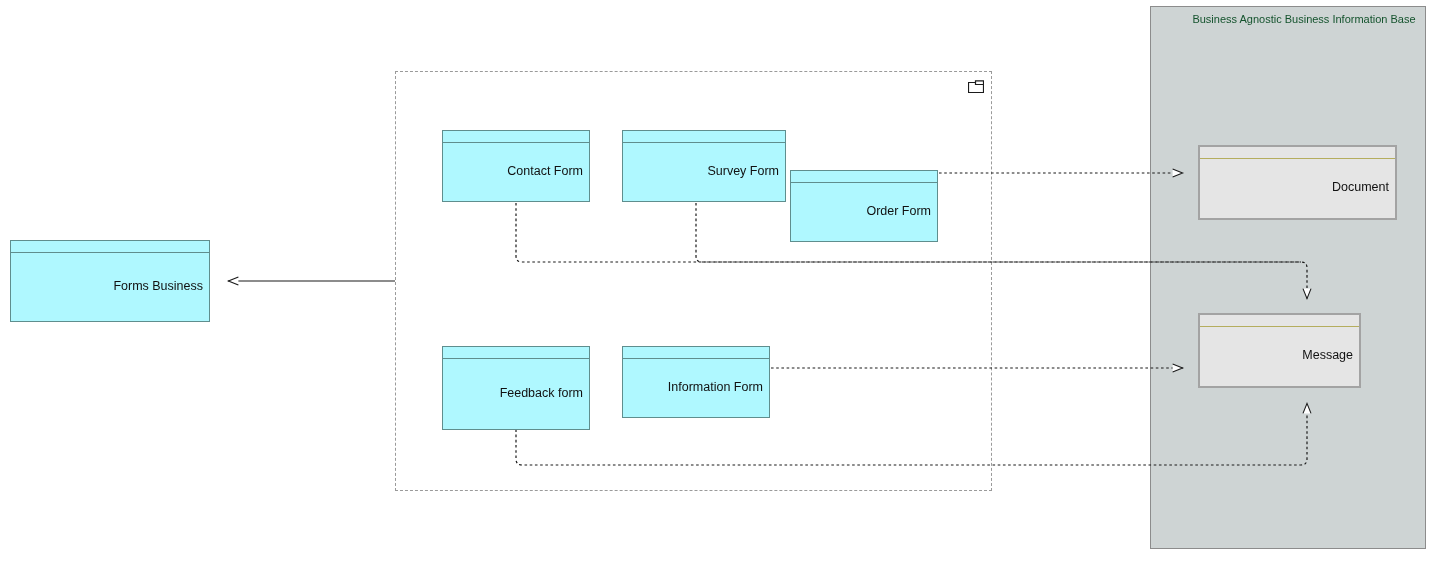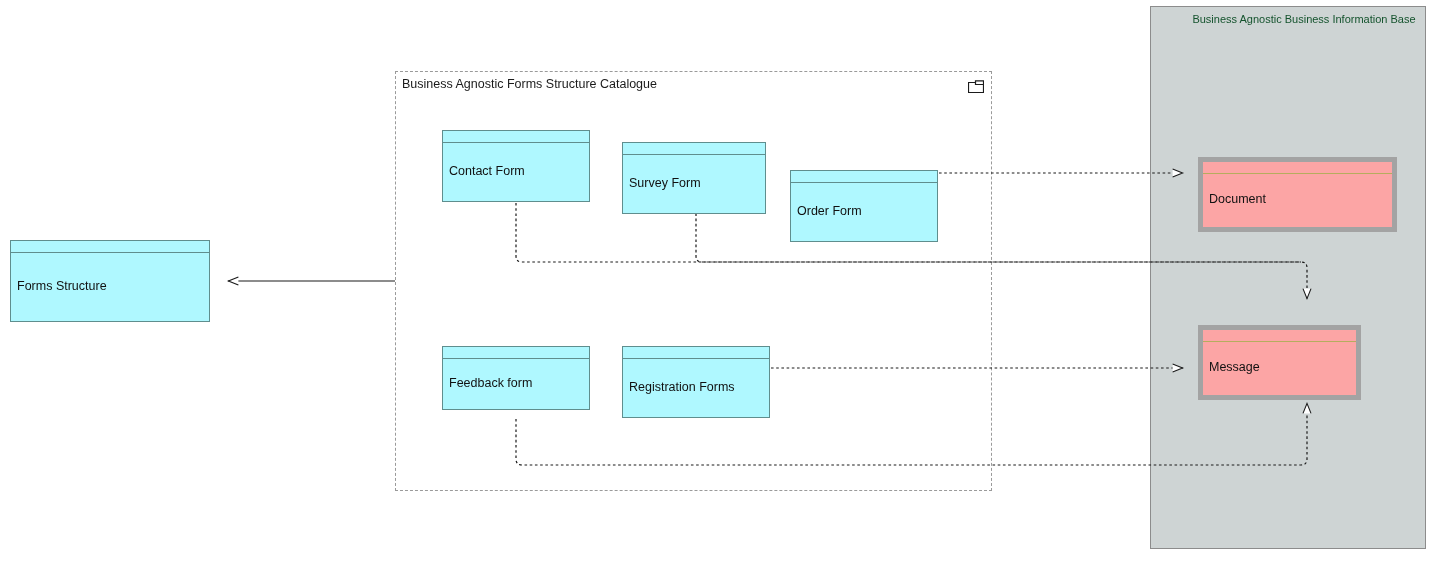--- a/index.html
+++ b/index.html
@@ -68,60 +68,59 @@
     padding-left: 32px;
   }
   
   .node {
     position: absolute;
     box-sizing: border-box;
     border: 1px solid #5f8e8e;
     background: #aff8ff;
     display: flex;
     align-items: center;
-    justify-content: flex-start;
+    justify-content: flex-end;
+    padding-left: 36px;
   }
   .node .bar {
     position: absolute;
     left: 0;
     right: 0;
     top: 0;
     height: 12px;
     border-bottom: 1px solid #5f8e8e;
     box-sizing: border-box;
   }
   .node .label {
     position: relative;
     font-size: 12.5px;
     color: #111111;
     text-align: center;
     padding: 10px 6px 0 6px;
     line-height: 1.2;
     white-space: nowrap;
   }
   .node.passive {
-    background: #fca5a5;
-    border: 5px solid #a3a3a3;
-    margin-top: 12px;
+    background: #e5e5e5;
+    border: 2px solid #a3a3a3;
   }
   .node.passive .bar {
     border-bottom: 1px solid #b5ad5e;
   }
 </style>
 </head>
 <body>
 
 <div id="canvas" style="width: 1437px; height: 561px; background: rgb(255, 255, 255);">
 
   <div class="group-grey" id="g-info-base" style="left: 1150px; top: 6px; width: 276px; height: 543px;">
     <div class="group-title">Business Agnostic Business Information Base</div>
   </div>
 
   <div class="group-dashed" id="g-catalogue" style="left: 395px; top: 71px; width: 597px; height: 420px;">
-    <div class="group-title">Business Agnostic Forms Structure Catalogue</div>
     <svg class="folder-icon" viewBox="0 0 16 13">
       <path d="M0.5 2.5 L0.5 12.5 L15.5 12.5 L15.5 4.5 L7.5 4.5 L7.5 2.5 Z" fill="none" stroke="#1b1b1b" stroke-width="1.2"></path>
       <path d="M7.5 2.5 L7.5 0.8 L15.5 0.8 L15.5 4.5" fill="none" stroke="#1b1b1b" stroke-width="1.2"></path>
     </svg>
   </div>
 
   <svg id="wires">
     <defs>
       <marker id="tri-open" markerWidth="13" markerHeight="13" refX="11.4" refY="5" orient="auto" markerUnits="userSpaceOnUse">
         <path d="M1,1 L11,5 L1,9" fill="#ffffff" stroke="#1a1a1a" stroke-width="1.1" stroke-linejoin="miter"></path>
@@ -133,41 +132,41 @@
         <path d="M 516 203 L 516 256 Q 516 262 522 262 L 1301 262 Q 1307 262 1307 268 L 1307 299" fill="none" stroke="#1a1a1a" stroke-width="1.2" stroke-dasharray="2.6,2.6" marker-end="url(#tri-open)"></path>
         <path d="M 696 203 L 696 256 Q 696 262 702 262 L 1301 262" fill="none" stroke="#1a1a1a" stroke-width="1.2" stroke-dasharray="2.6,2.6"></path>
         <path d="M 516 419 L 516 459 Q 516 465 522 465 L 1301 465 Q 1307 465 1307 459 L 1307 403" fill="none" stroke="#1a1a1a" stroke-width="1.2" stroke-dasharray="2.6,2.6" marker-end="url(#tri-open)"></path>
         <path d="M 771 368 L 1183 368" fill="none" stroke="#1a1a1a" stroke-width="1.2" stroke-dasharray="2.6,2.6" marker-end="url(#tri-open)"></path>
       </g>
   </svg>
 
   <div id="node-layer">
       <div class="node" style="left: 10px; top: 240px; width: 200px; height: 82px;">
         <div class="bar"></div>
-        <div class="label">Forms Structure</div>
+        <div class="label">Forms Business</div>
       </div>
       <div class="node" style="left: 442px; top: 130px; width: 148px; height: 72px;">
         <div class="bar"></div>
         <div class="label">Contact Form</div>
       </div>
-      <div class="node" style="left: 622px; top: 142px; width: 144px; height: 72px;">
+      <div class="node" style="left: 622px; top: 130px; width: 164px; height: 72px;">
         <div class="bar"></div>
         <div class="label">Survey Form</div>
       </div>
       <div class="node" style="left: 790px; top: 130px; width: 148px; height: 72px; margin-top: 40px;">
         <div class="bar"></div>
         <div class="label">Order Form</div>
       </div>
-      <div class="node" style="left: 442px; top: 346px; width: 148px; height: 64px;">
+      <div class="node" style="left: 442px; top: 346px; width: 148px; height: 84px;">
         <div class="bar"></div>
         <div class="label">Feedback form</div>
       </div>
       <div class="node" style="left: 622px; top: 346px; width: 148px; height: 72px;">
         <div class="bar"></div>
-        <div class="label">Registration Forms</div>
+        <div class="label">Information Form</div>
       </div>
       <div class="node passive" style="left: 1198px; top: 145px; width: 199px; height: 75px;">
         <div class="bar"></div>
         <div class="label">Document</div>
       </div>
       <div class="node passive" style="left: 1198px; top: 313px; width: 163px; height: 75px;">
         <div class="bar"></div>
         <div class="label">Message</div>
       </div>
     </div>

